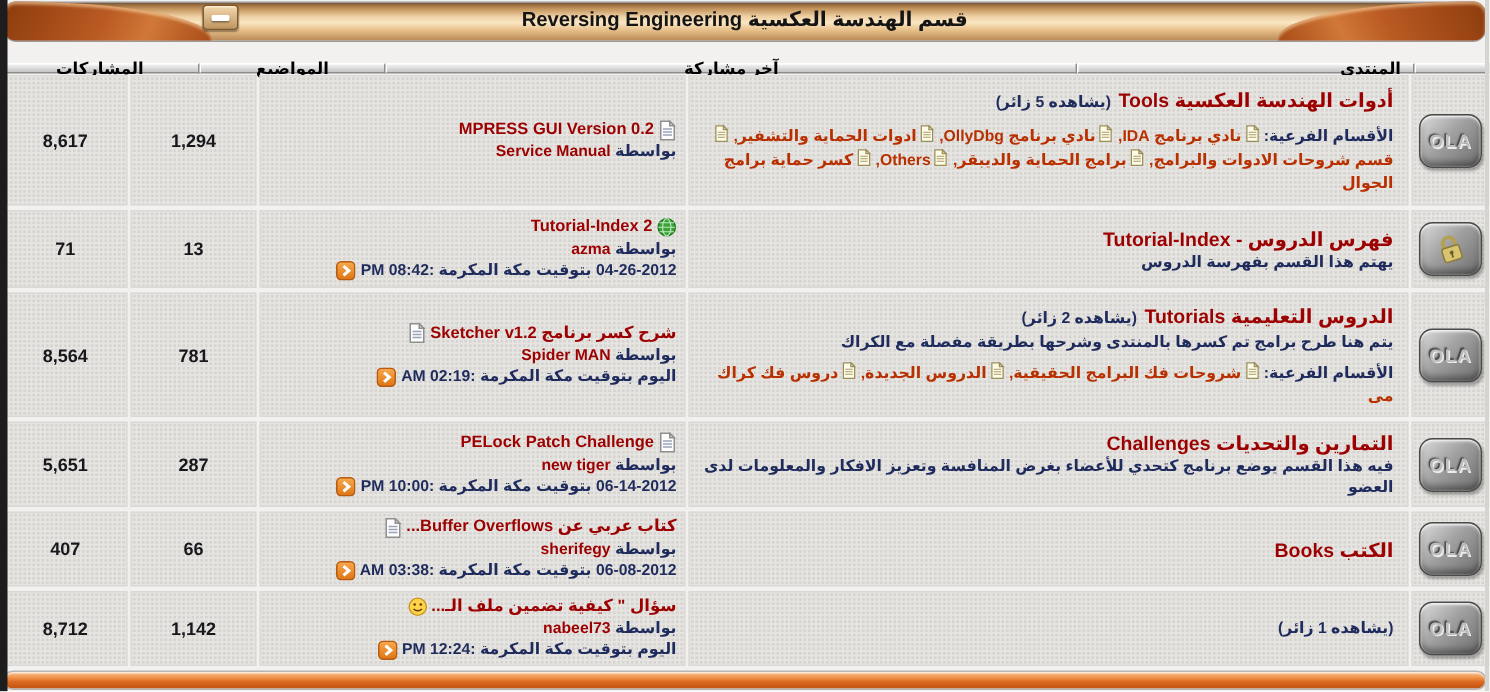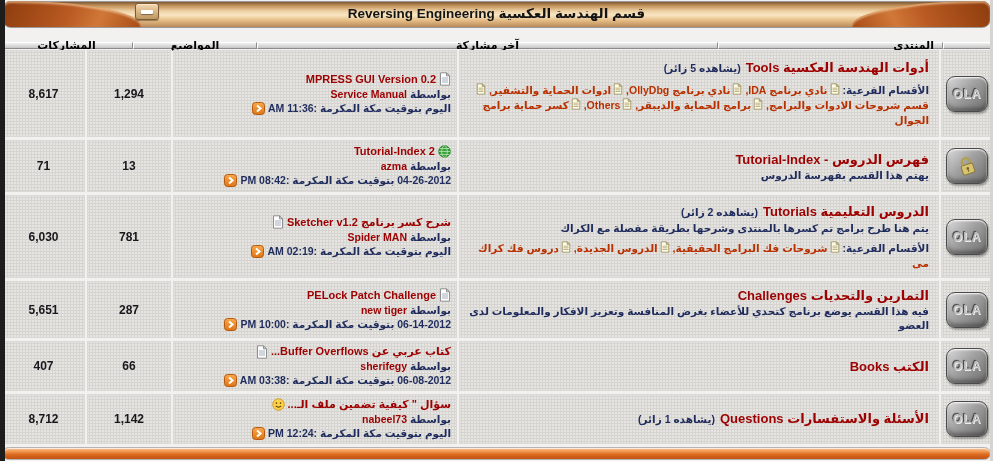--- a/index.html
+++ b/index.html
@@ -171,35 +171,20 @@
             <span style="display: inline-flex;">
               <svg width="12" height="14" viewBox="0 0 12 14">
                 <path d="M1.5 .8h6l3 3v9.4h-9z" fill="#fdfdfd" stroke="#8f8f8f"></path>
                 <path d="M7.5 .8l3 3h-3z" fill="#d9d9d9" stroke="#8f8f8f"></path>
                 <path d="M3 6h6M3 8h6M3 10h6" stroke="#9aa4b8" stroke-width=".9"></path>
               </svg>
             </span>
             <a class="lp-thread">MPRESS GUI Version 0.2</a>
           </div>
           <div class="lp-by"><span>بواسطة </span><a class="lp-user">Service Manual</a></div>
-          <div class="lp-line">
-            <span class="lp-date">اليوم بتوقيت مكة المكرمة :11:36 AM</span>
-            <span class="goto" style="display: inline-flex;">
-              <svg width="13" height="13" viewBox="0 0 13 13">
-                <defs>
-                  <linearGradient id="g1" x1="0" y1="0" x2="0" y2="1">
-                    <stop offset="0" stop-color="#f9a94e"></stop>
-                    <stop offset="1" stop-color="#dd7514"></stop>
-                  </linearGradient>
-                </defs>
-                <rect x=".5" y=".5" width="12" height="12" rx="3" fill="url(#g1)" stroke="#b55a10"></rect>
-                <path d="M5 3.4l3.6 3.1L5 9.6" fill="none" stroke="#fff" stroke-width="2"></path>
-              </svg>
-            </span>
-          </div>
         </div>
         <div class="td td-threads">
           <span class="num">1,294</span>
         </div>
         <div class="td td-posts">
           <span class="num">8,617</span>
         </div>
       </div>
       <div class="tr" style="height: 52px;">
         <div class="td td-icon">
@@ -312,21 +297,21 @@
                 <rect x=".5" y=".5" width="12" height="12" rx="3" fill="url(#g1)" stroke="#b55a10"></rect>
                 <path d="M5 3.4l3.6 3.1L5 9.6" fill="none" stroke="#fff" stroke-width="2"></path>
               </svg>
             </span>
           </div>
         </div>
         <div class="td td-threads">
           <span class="num">781</span>
         </div>
         <div class="td td-posts">
-          <span class="num">6,030</span>
+          <span class="num">8,564</span>
         </div>
       </div>
       <div class="tr" style="height: 57px;">
         <div class="td td-icon">
           <div class="status-btn">
             <span class="status-text">OLA</span>
           </div>
         </div>
         <div class="td td-forum">
           <div class="f-titlerow">
@@ -416,21 +401,20 @@
         </div>
       </div>
       <div class="tr" style="height: 50px;">
         <div class="td td-icon">
           <div class="status-btn">
             <span class="status-text">OLA</span>
           </div>
         </div>
         <div class="td td-forum">
           <div class="f-titlerow">
-            <a class="f-title">الأسئلة والاستفسارات Questions</a>
             <span class="f-viewing">(يشاهده 1 زائر)</span>
           </div>
         </div>
         <div class="td td-last">
           <div class="lp-line">
             <a class="lp-thread">سؤال " كيفية تضمين ملف الـ...</a>
             <span style="display: inline-flex;">
               <svg width="13" height="13" viewBox="0 0 14 14">
                 <circle cx="7" cy="7" r="6.2" fill="#ffd24a" stroke="#c8961e"></circle>
                 <circle cx="4.8" cy="5.4" r=".9" fill="#5a3a00"></circle>

